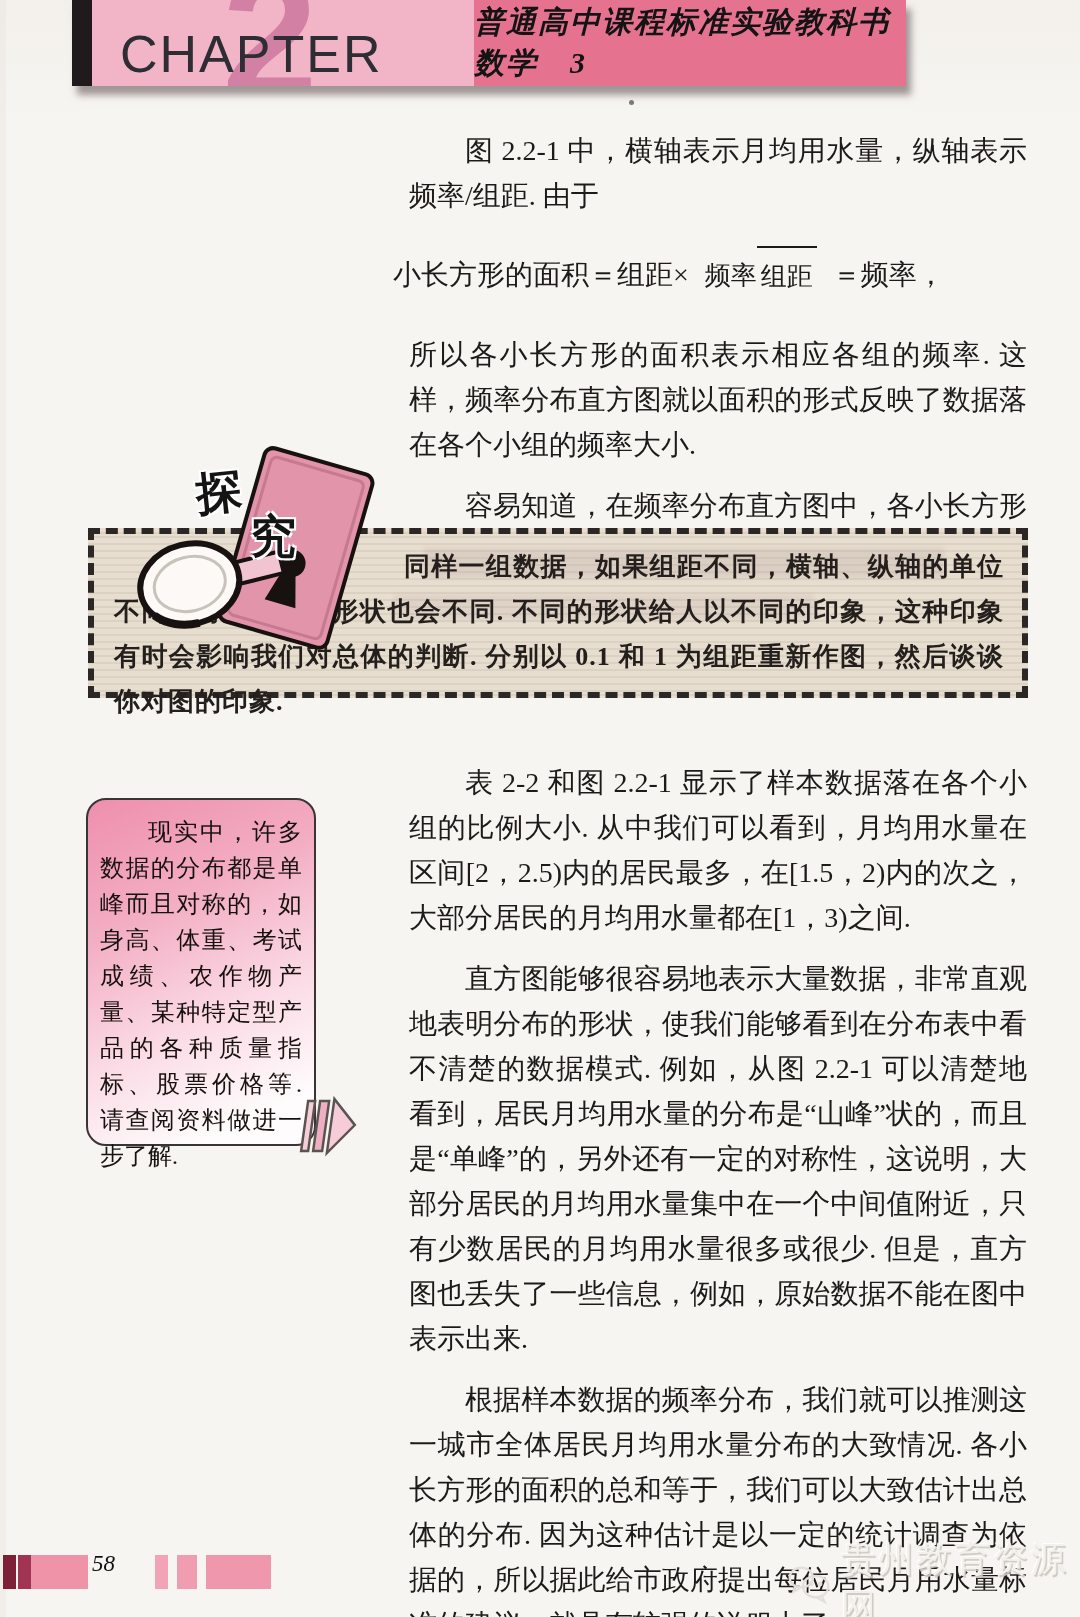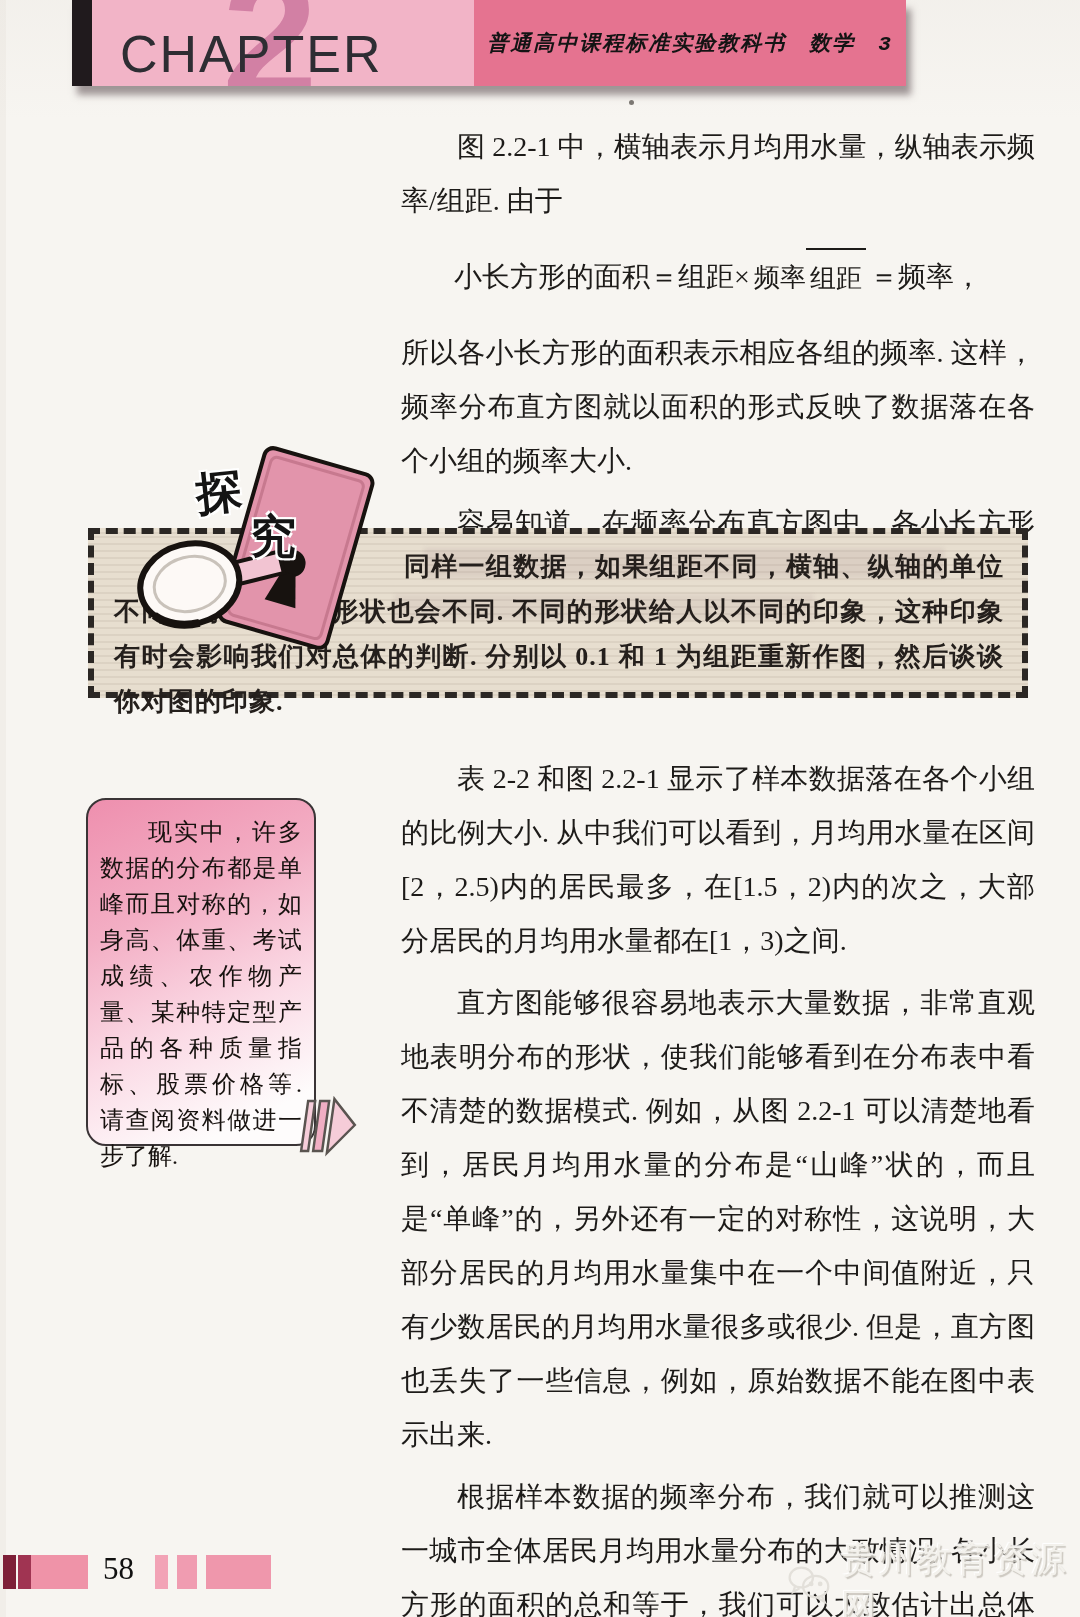--- a/index.html
+++ b/index.html
@@ -16,27 +16,27 @@
         box-shadow:5px 9px 7px rgba(88,72,76,.55);}
   .band-black{position:absolute;left:0;top:0;width:20px;height:100%;background:#201a1d;}
   .band-light{position:absolute;left:20px;top:0;width:382px;height:100%;background:#f2b4c7;overflow:hidden;}
   .band-dark{position:absolute;left:402px;top:0;right:0;height:100%;background:#e57390;
              display:flex;align-items:center;justify-content:center;}
   .chapter-num{position:absolute;left:130px;top:-62px;
                font-family:"Liberation Sans",sans-serif;font-weight:700;font-size:172px;
                color:#cf7ba1;opacity:.9;}
   .chapter-label{position:absolute;left:48px;top:24px;
                  font-family:"Liberation Sans",sans-serif;font-size:52px;letter-spacing:2px;color:#2e2d33;}
-  .band-title{font-size:21px;font-weight:700;font-style:italic;color:#141414;letter-spacing:2px;font-family:Liberation Mono, monospace;}
+  .band-title{font-size:30px;font-weight:700;font-style:italic;color:#141414;letter-spacing:2px;}
   
   .col-top{position:absolute;left:393px;top:112px;width:650px;}
   .col-bottom{position:absolute;left:393px;top:744px;width:650px;}
-  p.body{margin:8px;font-size:28px;line-height:54px;text-align:justify;}
+  p.body{margin:16px;font-size:28px;line-height:45px;text-align:justify;}
   .indent{text-indent:2em;}
-  .formula{display:flex;justify-content:center;align-items:center;gap:0;
+  .formula{display:flex;align-items:center;gap:12px;
            margin:6px 0 8px;font-size:28px;height:82px;}
   .frac{display:inline-flex;align-items:center;margin:0 4px;
         font-size:26px;line-height:33px;}
   .frac-den{border-top:2px solid #1d1b19;padding:12px 4px;}
   
   .explore{position:absolute;left:88px;top:528px;width:940px;height:170px;box-sizing:border-box;
            background:#e7decf;
            background-image:repeating-linear-gradient(0deg,rgba(125,108,88,.10) 0 2px,transparent 2px 7px);
            border:6px dashed #2b2724;}
   .explore-ghost{position:absolute;left:330px;top:14px;width:520px;height:30px;
@@ -53,21 +53,21 @@
   .char2{left:122px;top:62px;}
   
   .note{position:absolute;left:86px;top:798px;width:230px;height:348px;box-sizing:border-box;
         border:2px solid #3a3436;border-radius:20px;padding:14px 12px 0 12px;
         background:linear-gradient(155deg,#ee8fae 0%,#f3aec4 32%,#fbdbe6 62%,#fefcfc 88%);}
   .note p{margin:0;font-size:24px;font-weight:400;line-height:36px;text-indent:2em;
           text-align:justify;color:#17120f;}
   .note-arrow{position:absolute;left:293px;top:1095px;}
   
   .foot-bar{position:absolute;top:1555px;height:34px;}
-  .page-num{position:absolute;left:103px;top:1551px;font-size:31px;color:#111;}
+  .page-num{position:absolute;left:92px;top:1551px;font-size:23px;color:#111;font-style:italic;}
   .watermark{position:absolute;left:786px;top:1536px;display:flex;align-items:center;gap:8px;}
   .watermark-text{font-size:35px;letter-spacing:3px;color:#f3f1ec;
                   text-shadow:1.5px 1.5px 1px #ccc8c0,-1px -1px 1px #ffffff;}
   .dot{position:absolute;left:629px;top:100px;width:5px;height:5px;border-radius:50%;background:#7c7873;}
 </style>
 </head>
 <body>
 
 <div class="page">
 

